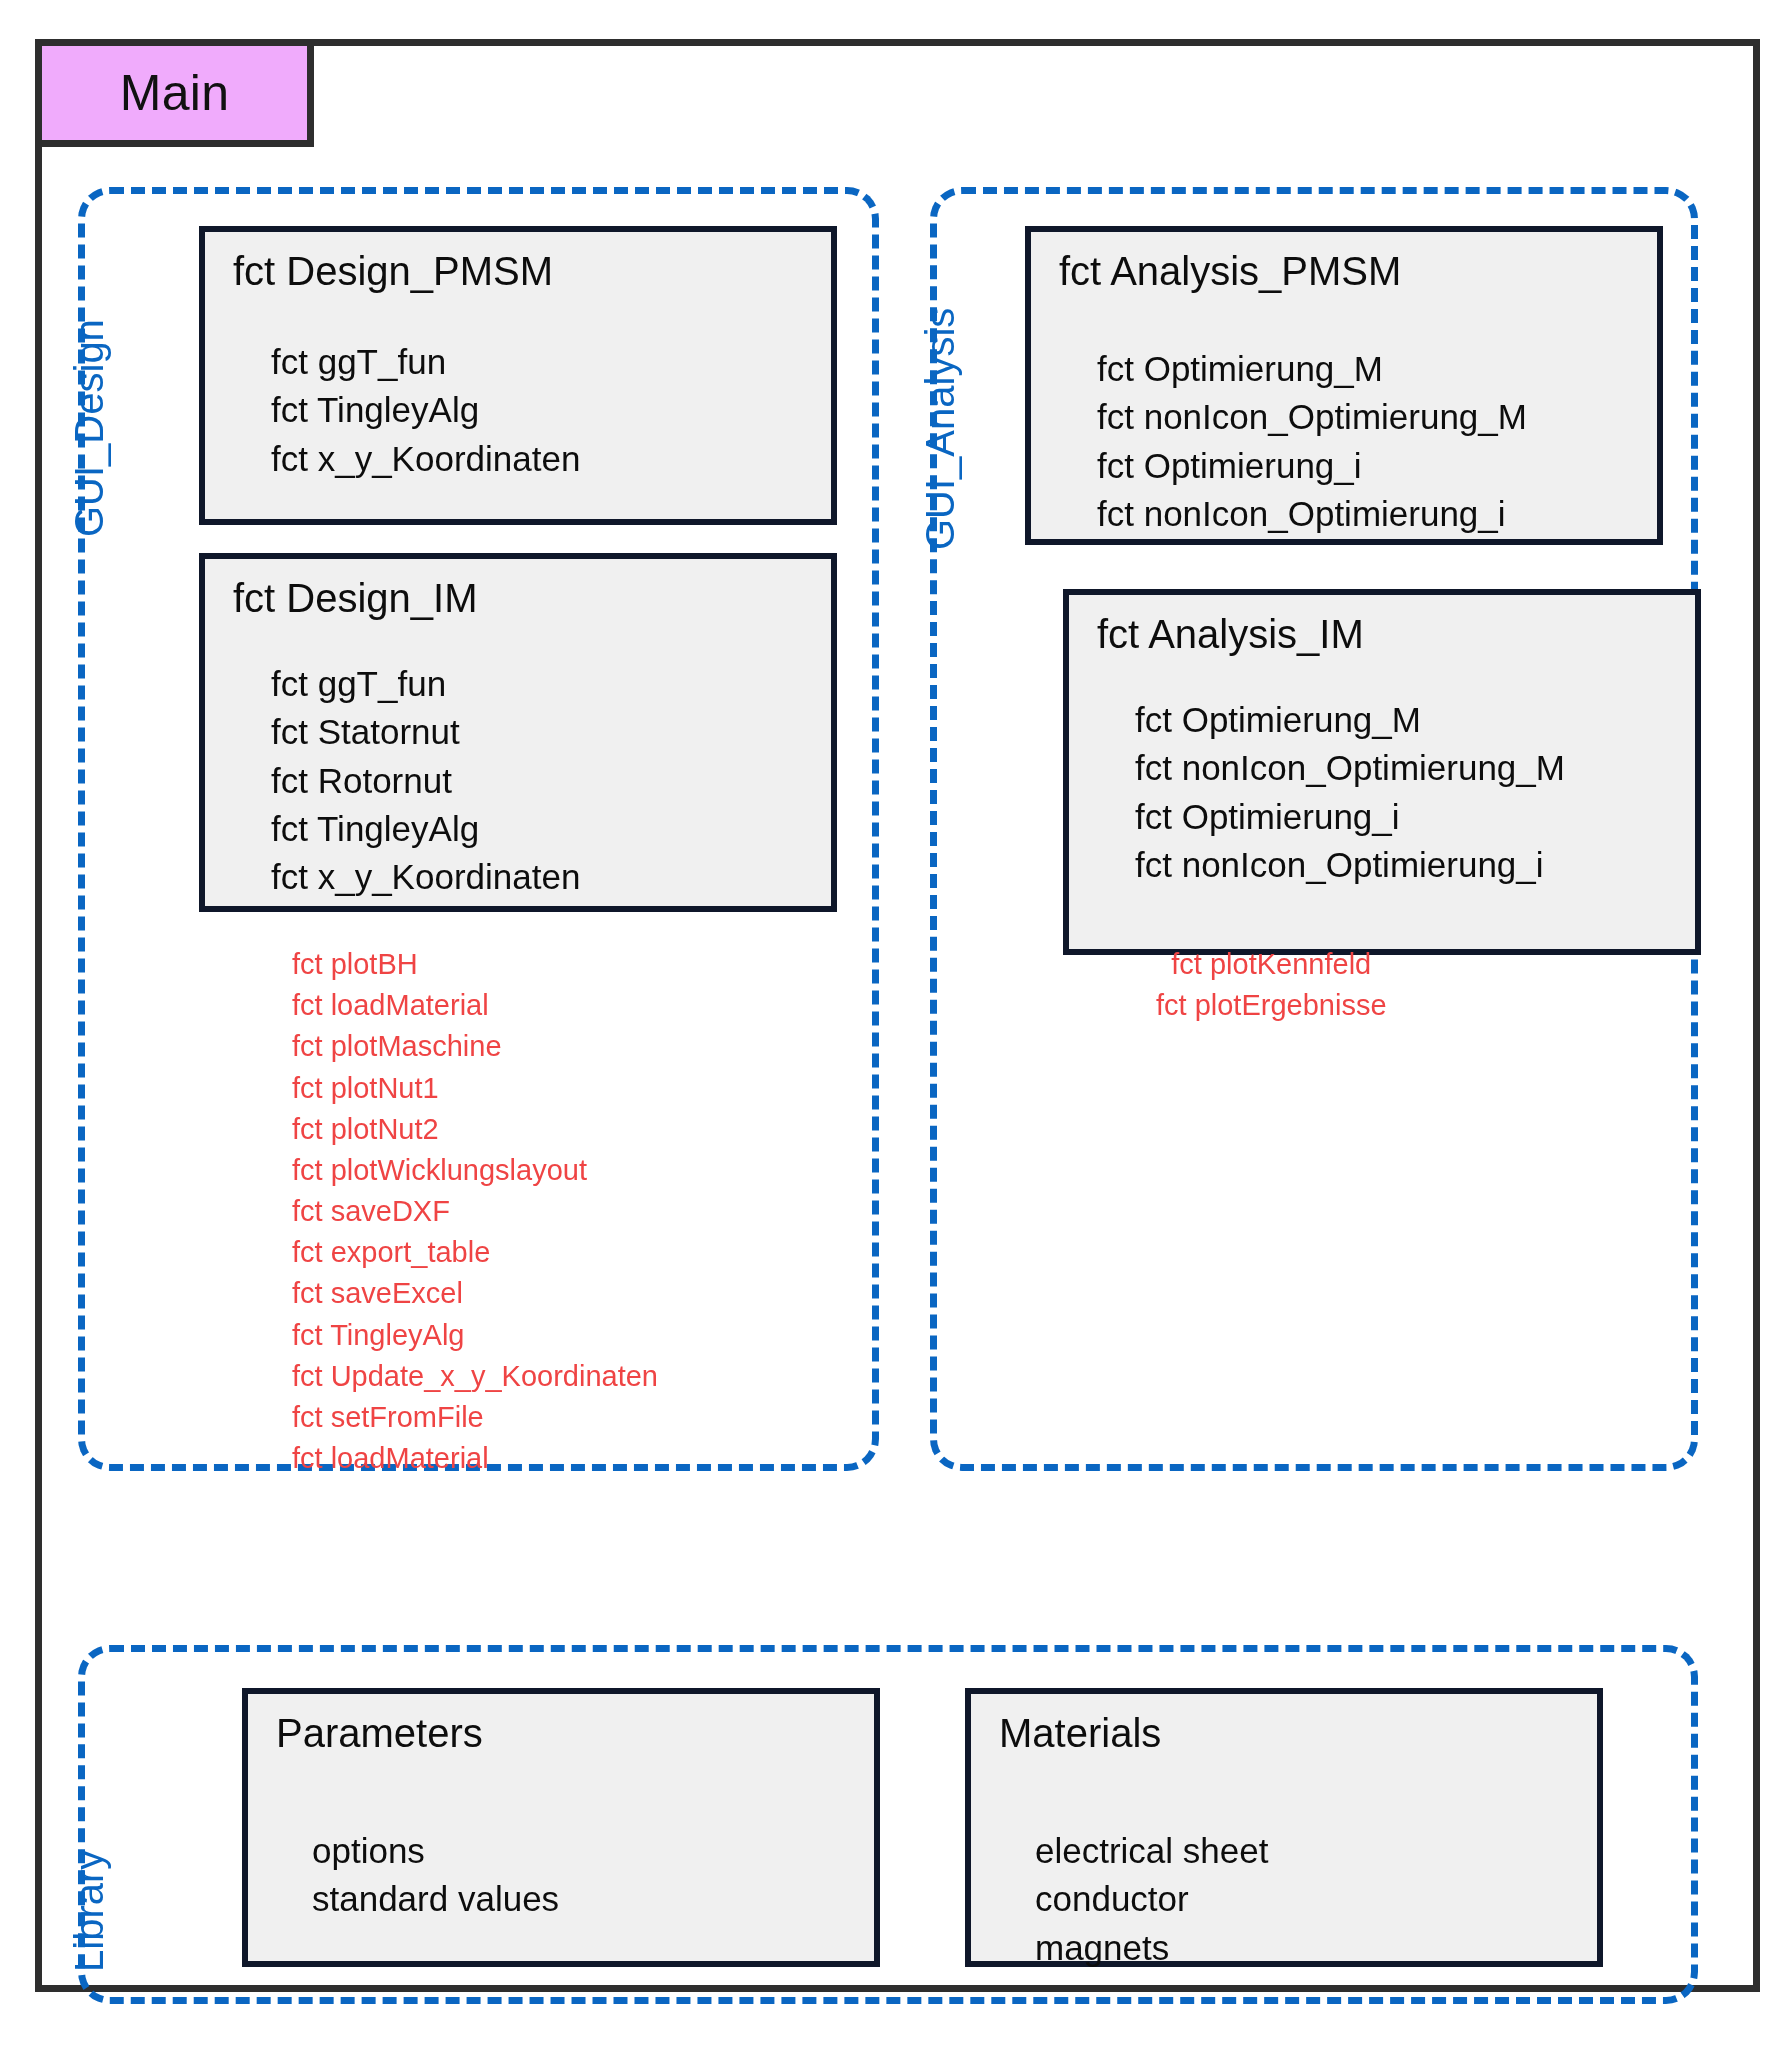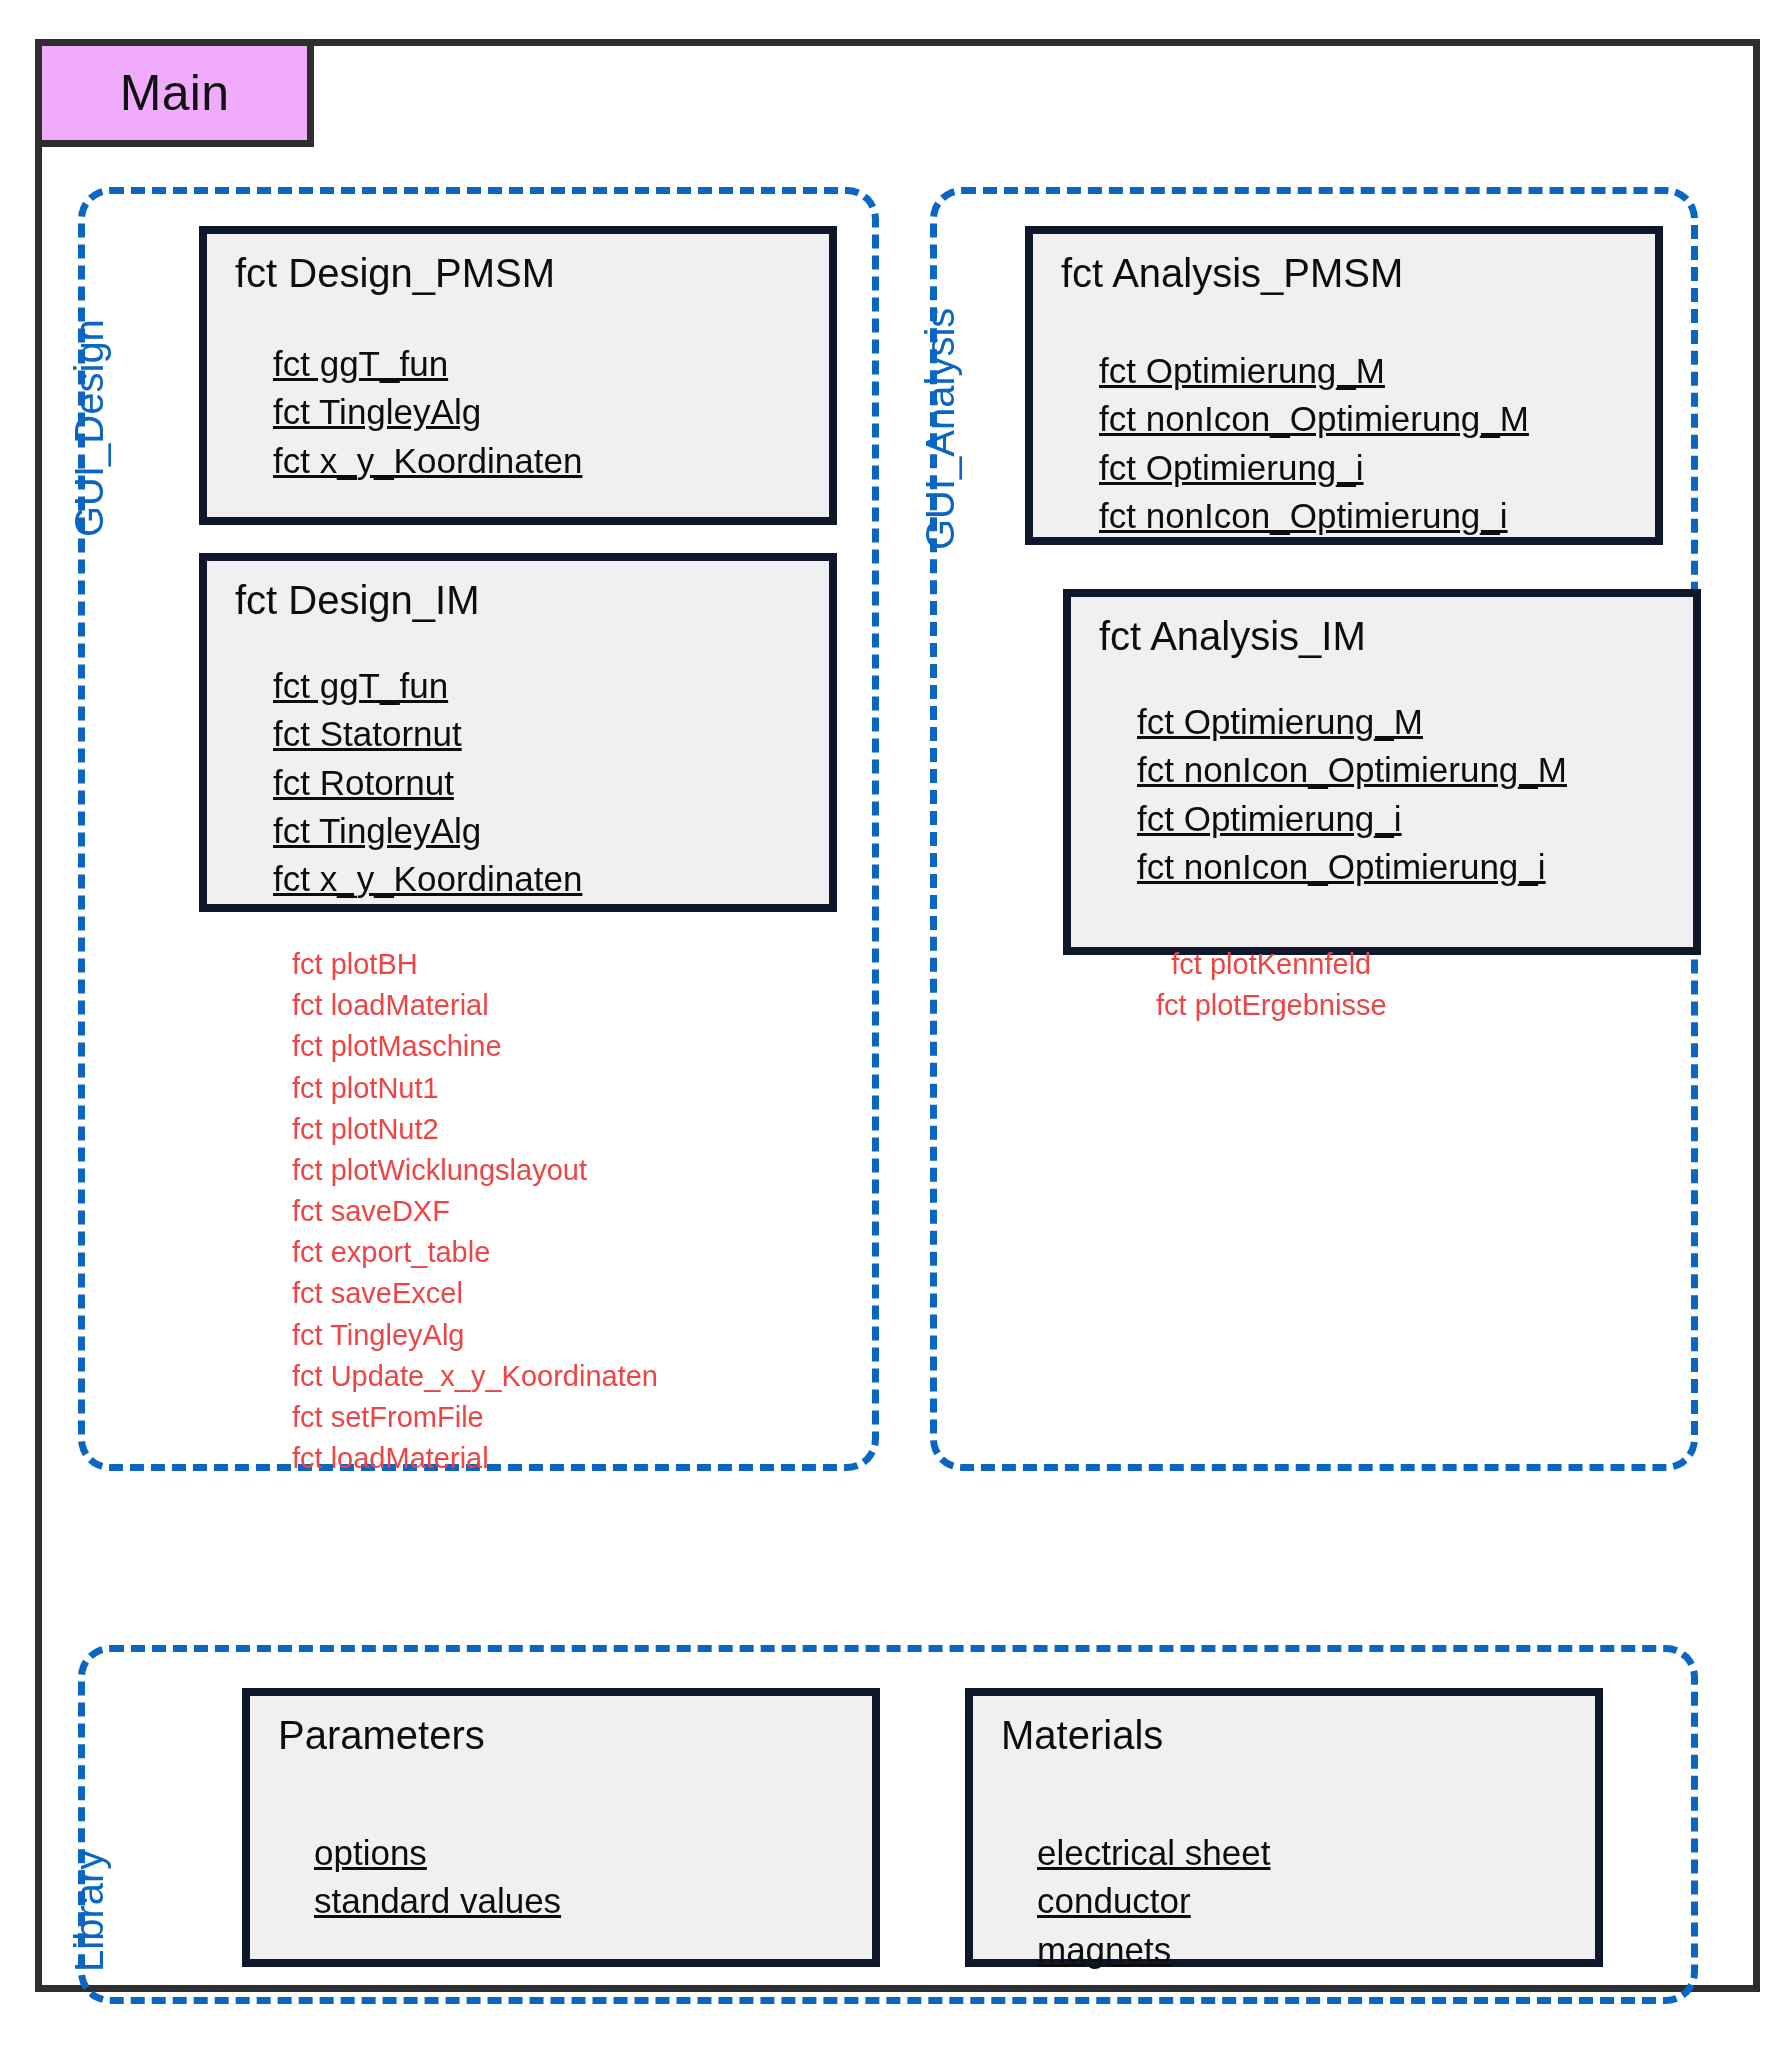--- a/index.html
+++ b/index.html
@@ -71,36 +71,36 @@
   }
   #label-gui-design   { left: 112px;  top: 492px;  }
   #label-gui-analysis { left: 963px; top: 505px;  }
   #label-library      { left: 112px;  top: 1927px; }
 
   
   .module-box {
     position: absolute;
     box-sizing: border-box;
     background: #f0f0f0;
-    border: 8px solid #0f172a;
+    border: 6px solid #0f172a;
     padding-left: 12px;
   }
   .module-title {
     position: absolute;
     font-size: 40px;
     color: #0d0d0d;
     white-space: nowrap;
   }
   .module-list {
     position: absolute;
     font-size: 35px;
     color: #0d0d0d;
     line-height: 1.38;
   }
-  .module-list .module-list-item { white-space: nowrap; text-decoration: underline; }
+  .module-list .module-list-item { white-space: nowrap; }
 
   
   #box-design-pmsm   { left: 199px;  top: 226px;  width: 638px;  height: 299px; }
   #box-design-im     { left: 199px;  top: 553px;  width: 638px;  height: 359px; }
   #box-analysis-pmsm { left: 1025px; top: 226px;  width: 638px;  height: 319px; }
   #box-analysis-im   { left: 1063px; top: 589px;  width: 638px;  height: 366px; }
   #box-parameters    { left: 242px;  top: 1688px; width: 638px;  height: 279px; }
   #box-materials     { left: 965px; top: 1688px; width: 638px;  height: 279px; }
 
   .module-box .module-title { left: 28px; top: 17.3px; }

